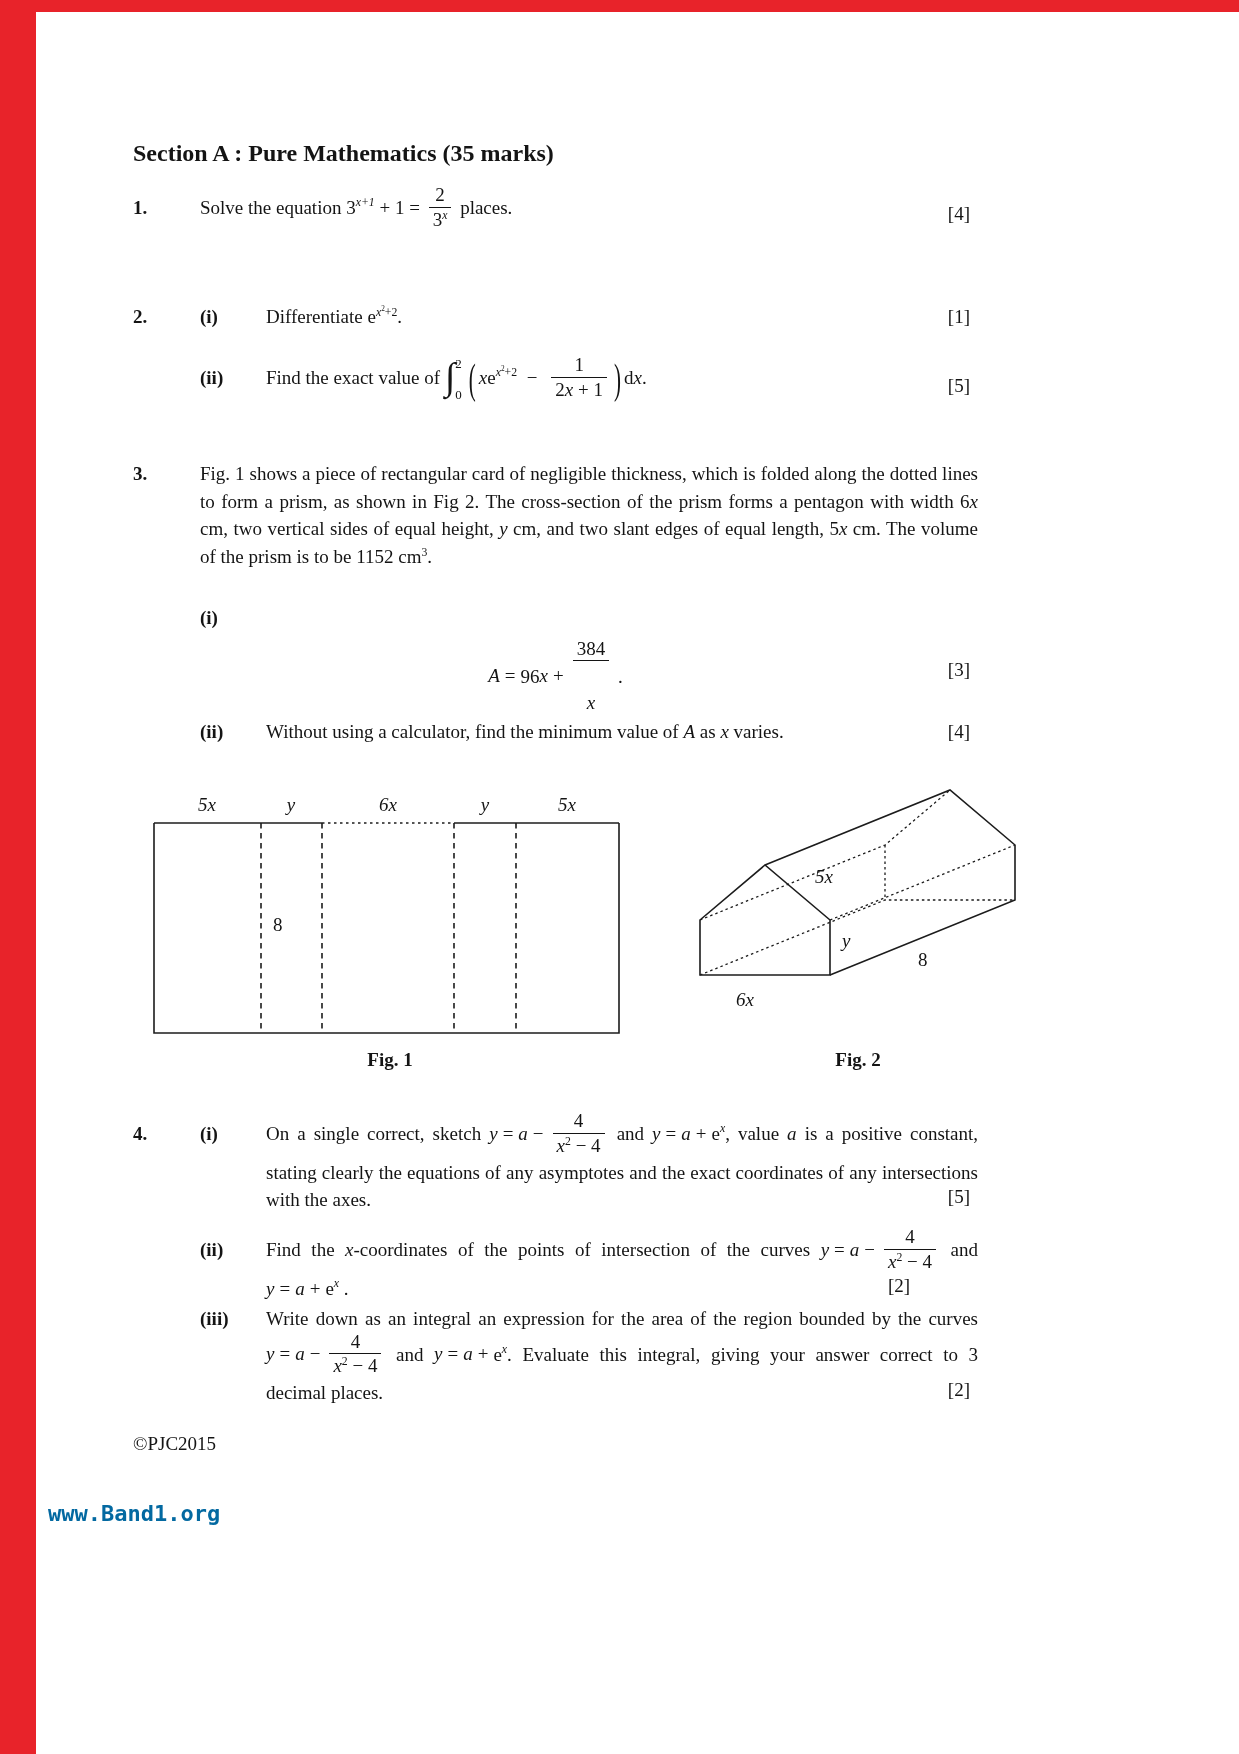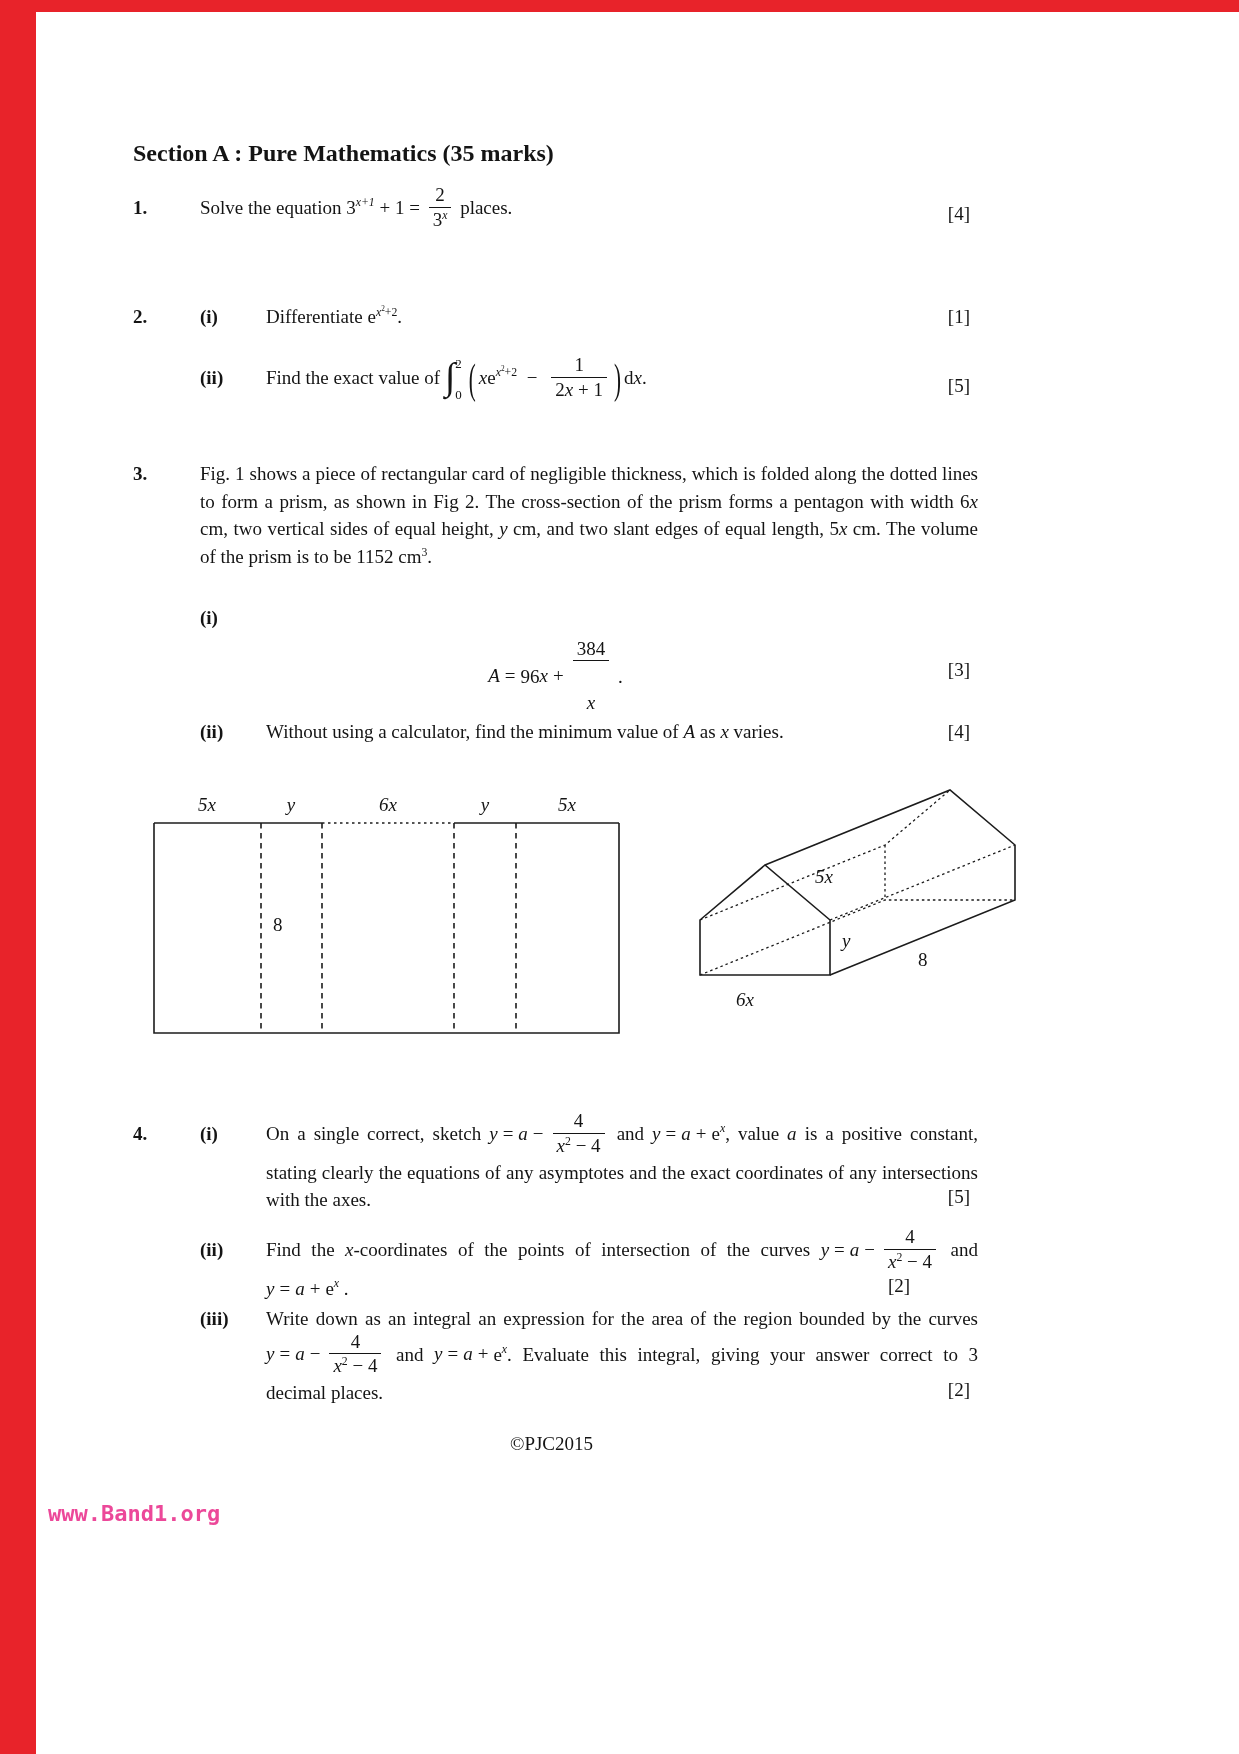--- a/index.html
+++ b/index.html
@@ -28,22 +28,22 @@
   .fn { display:block; padding:0 4px 1px; border-bottom:1.4px solid #141414; }
   .fd { display:block; padding:1px 4px 0; }
   .int { font-size:38px; vertical-align:middle; line-height:1; position:relative; top:-3px; }
   .ilim { display:inline-flex; flex-direction:column; justify-content:space-between;
           height:44px; font-size:13px; line-height:1; vertical-align:middle; margin:0 4px 0 0; }
   .bp { display:inline-block; transform:scaleY(2.05); transform-origin:center;
         font-size:21px; line-height:1; vertical-align:middle; margin:0 3px; }
   .eqrow { position:relative; text-align:center; margin-top:8px; }
   .caption { position:absolute; text-align:center; font-weight:bold; }
   .site { position:absolute; left:48px; top:1498px; font-family:"DejaVu Sans Mono",monospace;
-          font-size:22px; font-weight:bold; color:#ec4899; }
-  .copy { text-align:center; padding-right:8px; }
+          font-size:22px; font-weight:bold; color:#0369a1; }
+  .copy { text-align:left; padding-right:8px; }
   svg text { font-family:"Liberation Serif","DejaVu Serif",serif; }
 </style>
 </head>
 <body>
 
 <div class="page">
   <div class="bar-top" style="background: rgb(232, 35, 42);"></div>
   <div class="bar-left" style="background: rgb(232, 35, 42);"></div>
 
   <div class="blk title" style="top:136px">Section A : Pure Mathematics (35 marks)</div>
@@ -155,20 +155,24 @@
       <path d="M162,162 L347,87"></path>
     </g>
     <g font-size="19" font-style="italic" fill="#141414">
       <text x="147" y="125">5x</text>
       <text x="174" y="189">y</text>
       <text x="250" y="208" font-style="normal">8</text>
       <text x="68" y="248">6x</text>
     </g>
   </svg>
 
+  <div class="blk" style="top:1046px; height:30px">
+    <div class="caption" style="left:17px; width:480px">Fig. 1</div>
+    <div class="caption" style="left:535px; width:380px">Fig. 2</div>
+  </div>
 
   <div class="blk" style="top:1112px">
     <div class="qrow">
       <span class="qnum">4.</span>
       <span class="rlabel">(i)</span>
       <div class="qtext just">
         <span>On a single correct, sketch</span>
         <span class="var">y</span><span class="op">=</span><span class="var">a</span><span class="op">−</span><span class="frac"><span class="fn">4</span><span class="fd"><span class="var">x</span><span class="ss">2</span><span> − 4</span></span></span>
         <span>and</span>
         <span class="var">y</span><span class="op">=</span><span class="var">a</span><span class="op">+</span><span>e</span><sup class="s var">x</sup><span>, value</span>

